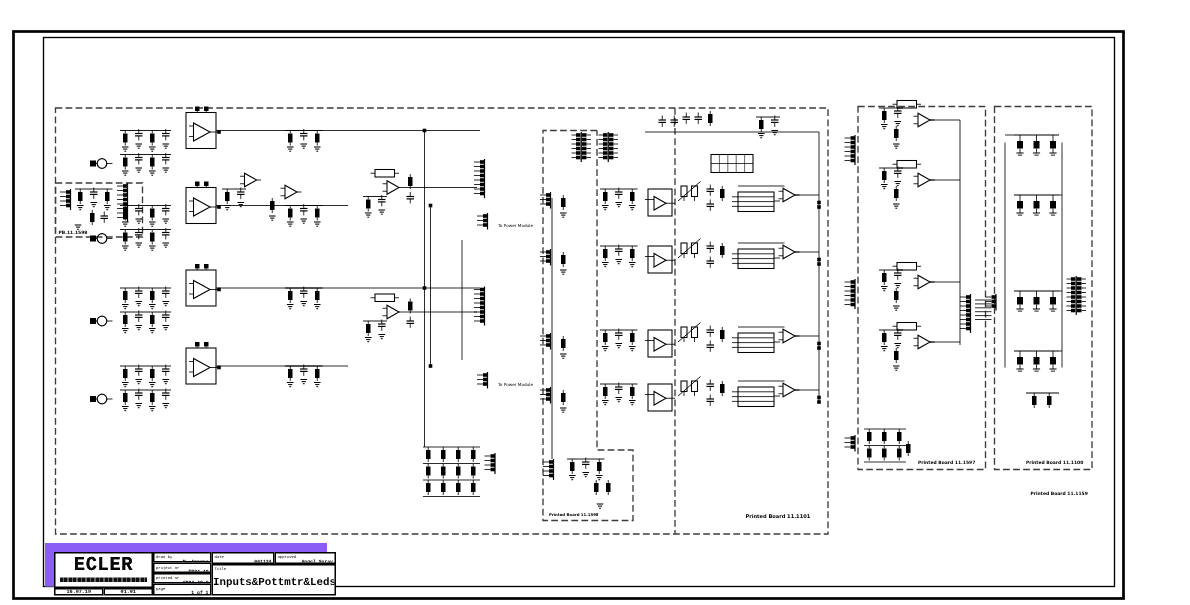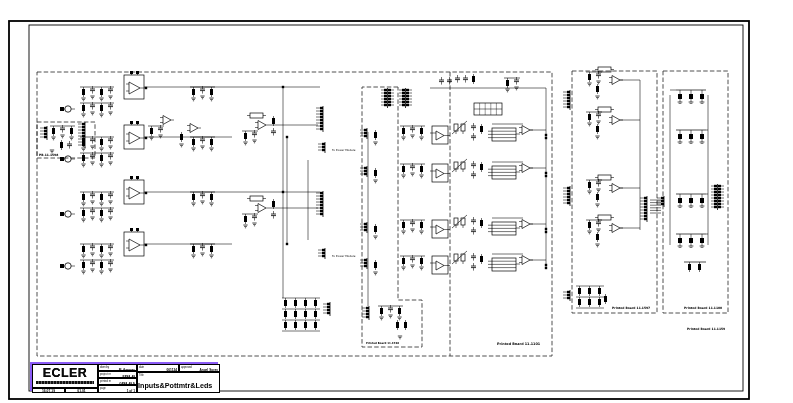--- a/index.html
+++ b/index.html
@@ -3,21 +3,21 @@
 <meta charset="utf-8">
 <style>
   html,body{margin:0;padding:0;background:#fff;}
   .stage{position:relative;width:793px;height:403px;background:#ffffff;overflow:hidden;
          font-family:"Liberation Sans", sans-serif;}
   svg{position:absolute;left:0;top:0;}
   svg text{font-family:"DejaVu Sans", sans-serif;fill:#000;}
 
   
   .tblock{position:absolute;left:30px;top:362px;width:188px;height:29px;
-          border:2px solid #8b5cf6;background:#4d7c0f;box-sizing:border-box;font-family:Liberation Sans, sans-serif;}
+          border:6px solid #8b5cf6;background:#4d7c0f;box-sizing:border-box;font-family:Liberation Mono, monospace;}
   .cell{position:absolute;box-sizing:border-box;border:0.5px solid #000;overflow:hidden;background:#fff;}
   .flabel{display:block;font-size:2.6px;line-height:3px;color:#000;padding:0.5px 0 0 1px;
           transform-origin:0 0;}
   .fval{display:block;font-size:4px;line-height:4.5px;font-weight:bold;color:#000;text-align:center;}
   .logo-cell{left:0;top:0;width:66px;height:24px;}
   .logo-text{font-weight:900;font-size:12.5px;line-height:13px;letter-spacing:0.4px;color:#0a0a0a;
              text-align:center;margin-top:2px;transform:scaleY(1.05);
              text-shadow:0 0 0.4px #000;}
   .logo-strip{margin:0.5px 3px 0 3px;height:3px;background:
       repeating-linear-gradient(90deg,#111 0 2px,#666 2px 3px);}

